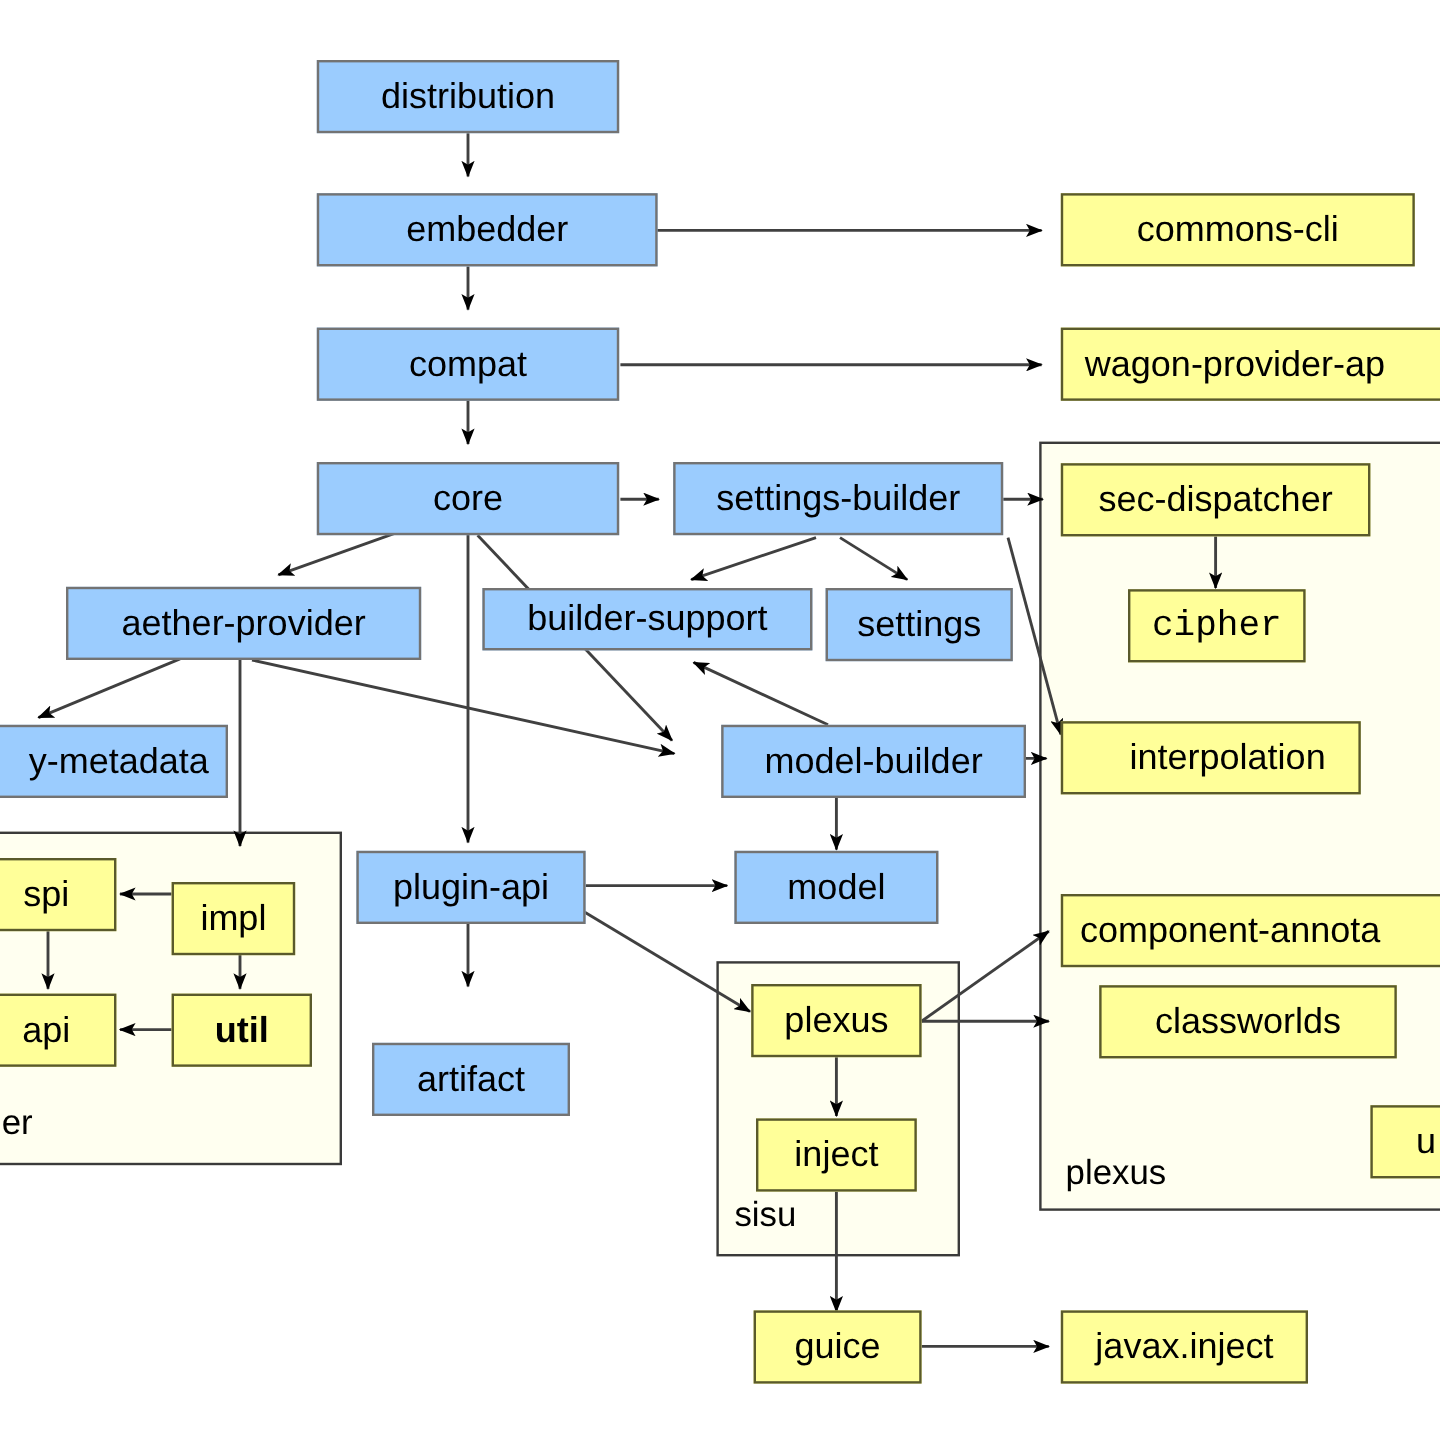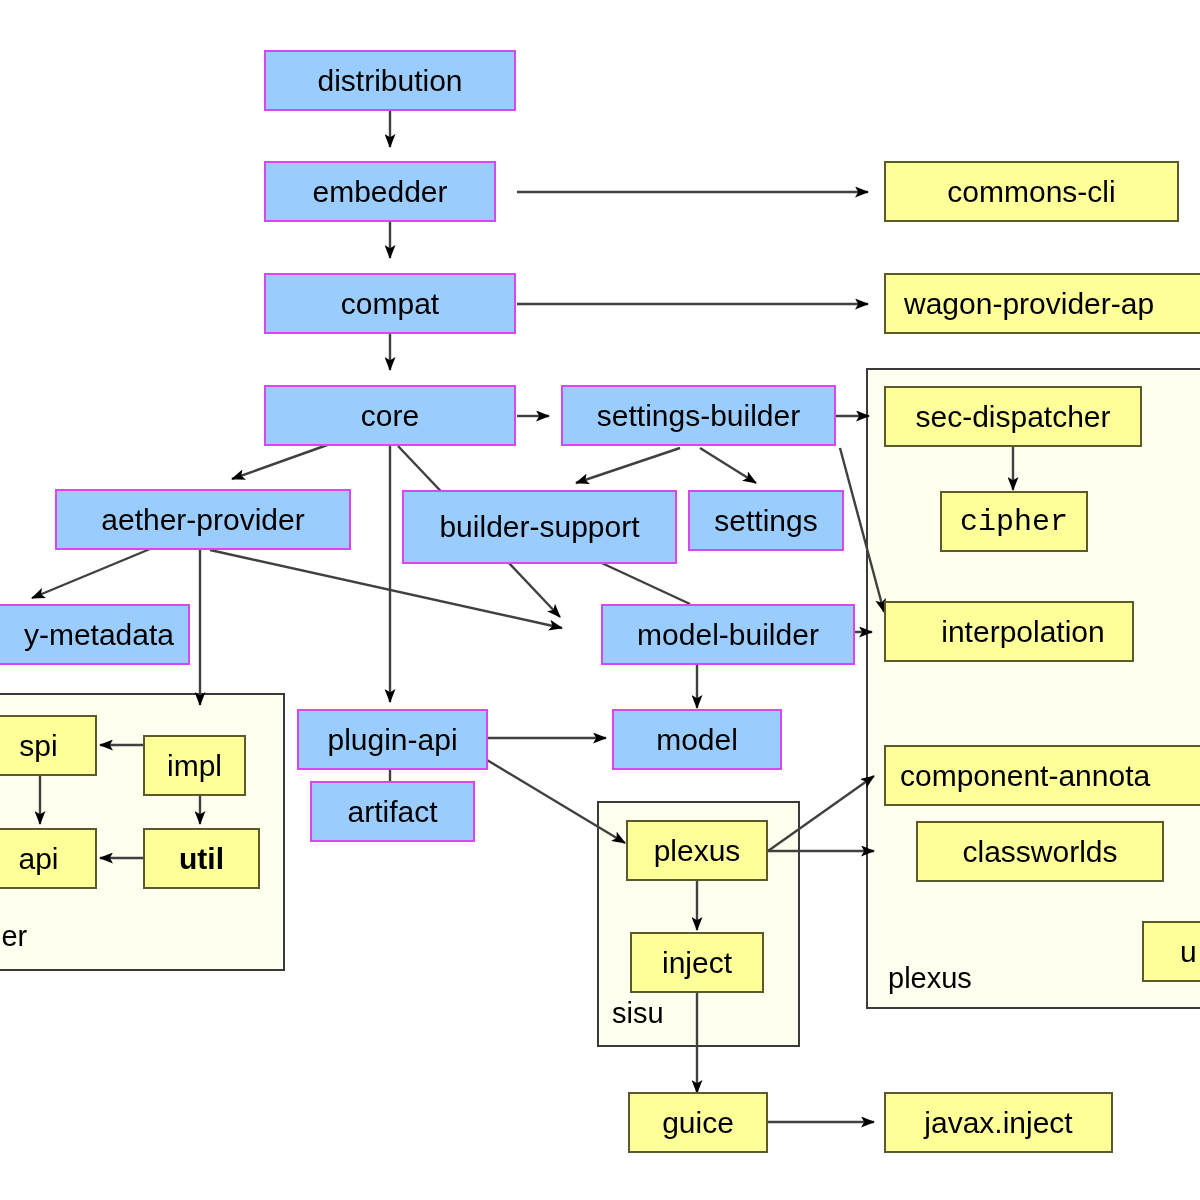--- a/index.html
+++ b/index.html
@@ -1,19 +1,19 @@
 <!DOCTYPE html>
 <html><head>
 <meta charset="utf-8">
 <style>
   html,body{margin:0;padding:0;background:#ffffff;}
   #stage{position:relative;width:1200px;height:1200px;background:#ffffff;
          font-family:"Liberation Sans","DejaVu Sans",sans-serif;overflow:hidden;}
   svg{position:absolute;left:0;top:0;width:1200px;height:1200px;}
-  .node{position:absolute;box-sizing:border-box;border:2px solid #d946ef;
+  .node{position:absolute;box-sizing:border-box;border:2px solid #737373;
         display:flex;align-items:center;justify-content:center;
         font-size:30px;color:#000000;white-space:nowrap;letter-spacing:0px;}
   .blue{background:#9BCCFE;}
   .yellow{background:#FFFF99;border-color:#5a5a2b;}
   .cluster{position:absolute;box-sizing:border-box;background:#FFFFF0;
            border:2px solid #3a3a3a;}
   .cluster-label{position:absolute;font-size:29px;color:#000;white-space:nowrap;}
 </style>
 </head>
 <body>
@@ -96,43 +96,43 @@
       <path d="M768,851 L874,776"></path>
 
       <path d="M697,993 L697,1093"></path>
 
       <path d="M768,1122 L874,1122"></path>
     </g>
   </svg>
 
   <div class="node blue" style="left:264px;top:50px;width:252px;height:61px;">distribution</div>
 
-  <div class="node blue" style="left:264px;top:161px;width:232px;height:61px;">embedder</div>
+  <div class="node blue" style="left:264px;top:161px;width:284px;height:61px;">embedder</div>
 
   <div class="node blue" style="left:264px;top:273px;width:252px;height:61px;">compat</div>
 
   <div class="node blue" style="left:264px;top:385px;width:252px;height:61px;">core</div>
 
   <div class="node blue" style="left:561px;top:385px;width:275px;height:61px;">settings-builder</div>
 
   <div class="node blue" style="left:55px;top:489px;width:296px;height:61px;">aether-provider</div>
 
-  <div class="node blue" style="left:402px;top:490px;width:275px;height:74px;">builder-support</div>
+  <div class="node blue" style="left:402px;top:490px;width:275px;height:52px;">builder-support</div>
 
   <div class="node blue" style="left:688px;top:490px;width:156px;height:61px;">settings</div>
 
   <div class="node blue" style="left:-98px;top:604px;width:288px;height:61px;justify-content:flex-end;padding-right:14px;">y-metadata</div>
 
   <div class="node blue" style="left:571px;top:604px;width:254px;height:61px;margin-left:30px;">model-builder</div>
 
   <div class="node blue" style="left:297px;top:709px;width:191px;height:61px;">plugin-api</div>
 
   <div class="node blue" style="left:612px;top:709px;width:170px;height:61px;">model</div>
 
-  <div class="node blue" style="left:310px;top:781px;width:165px;height:61px;">artifact</div>
+  <div class="node blue" style="left:310px;top:869px;width:165px;height:61px;">artifact</div>
 
   <div class="node yellow" style="left:884px;top:161px;width:295px;height:61px;">commons-cli</div>
 
   <div class="node yellow" style="left:884px;top:273px;width:360px;height:61px;justify-content:flex-start;padding-left:18px;">wagon-provider-ap</div>
 
   <div class="node yellow" style="left:884px;top:386px;width:258px;height:61px;">sec-dispatcher</div>
 
   <div class="node yellow" style="left:940px;top:491px;width:148px;height:61px;font-family:Liberation Mono, monospace;">cipher</div>
 
   <div class="node yellow" style="left:884px;top:601px;width:250px;height:61px;padding-left:28px;">interpolation</div>
@@ -150,15 +150,15 @@
   <div class="node yellow" style="left:-20px;top:828px;width:117px;height:61px;">api</div>
 
   <div class="node yellow" style="left:143px;top:828px;width:117px;height:61px;font-weight:bold;">util</div>
 
   <div class="node yellow" style="left:626px;top:820px;width:142px;height:61px;">plexus</div>
 
   <div class="node yellow" style="left:630px;top:932px;width:134px;height:61px;">inject</div>
 
   <div class="node yellow" style="left:628px;top:1092px;width:140px;height:61px;">guice</div>
 
-  <div class="node yellow" style="left:884px;top:1092px;width:229px;height:61px;">javax.inject</div>
+  <div class="node yellow" style="left:884px;top:1092px;width:206px;height:61px;">javax.inject</div>
 
 </div>
 
 </body></html>

